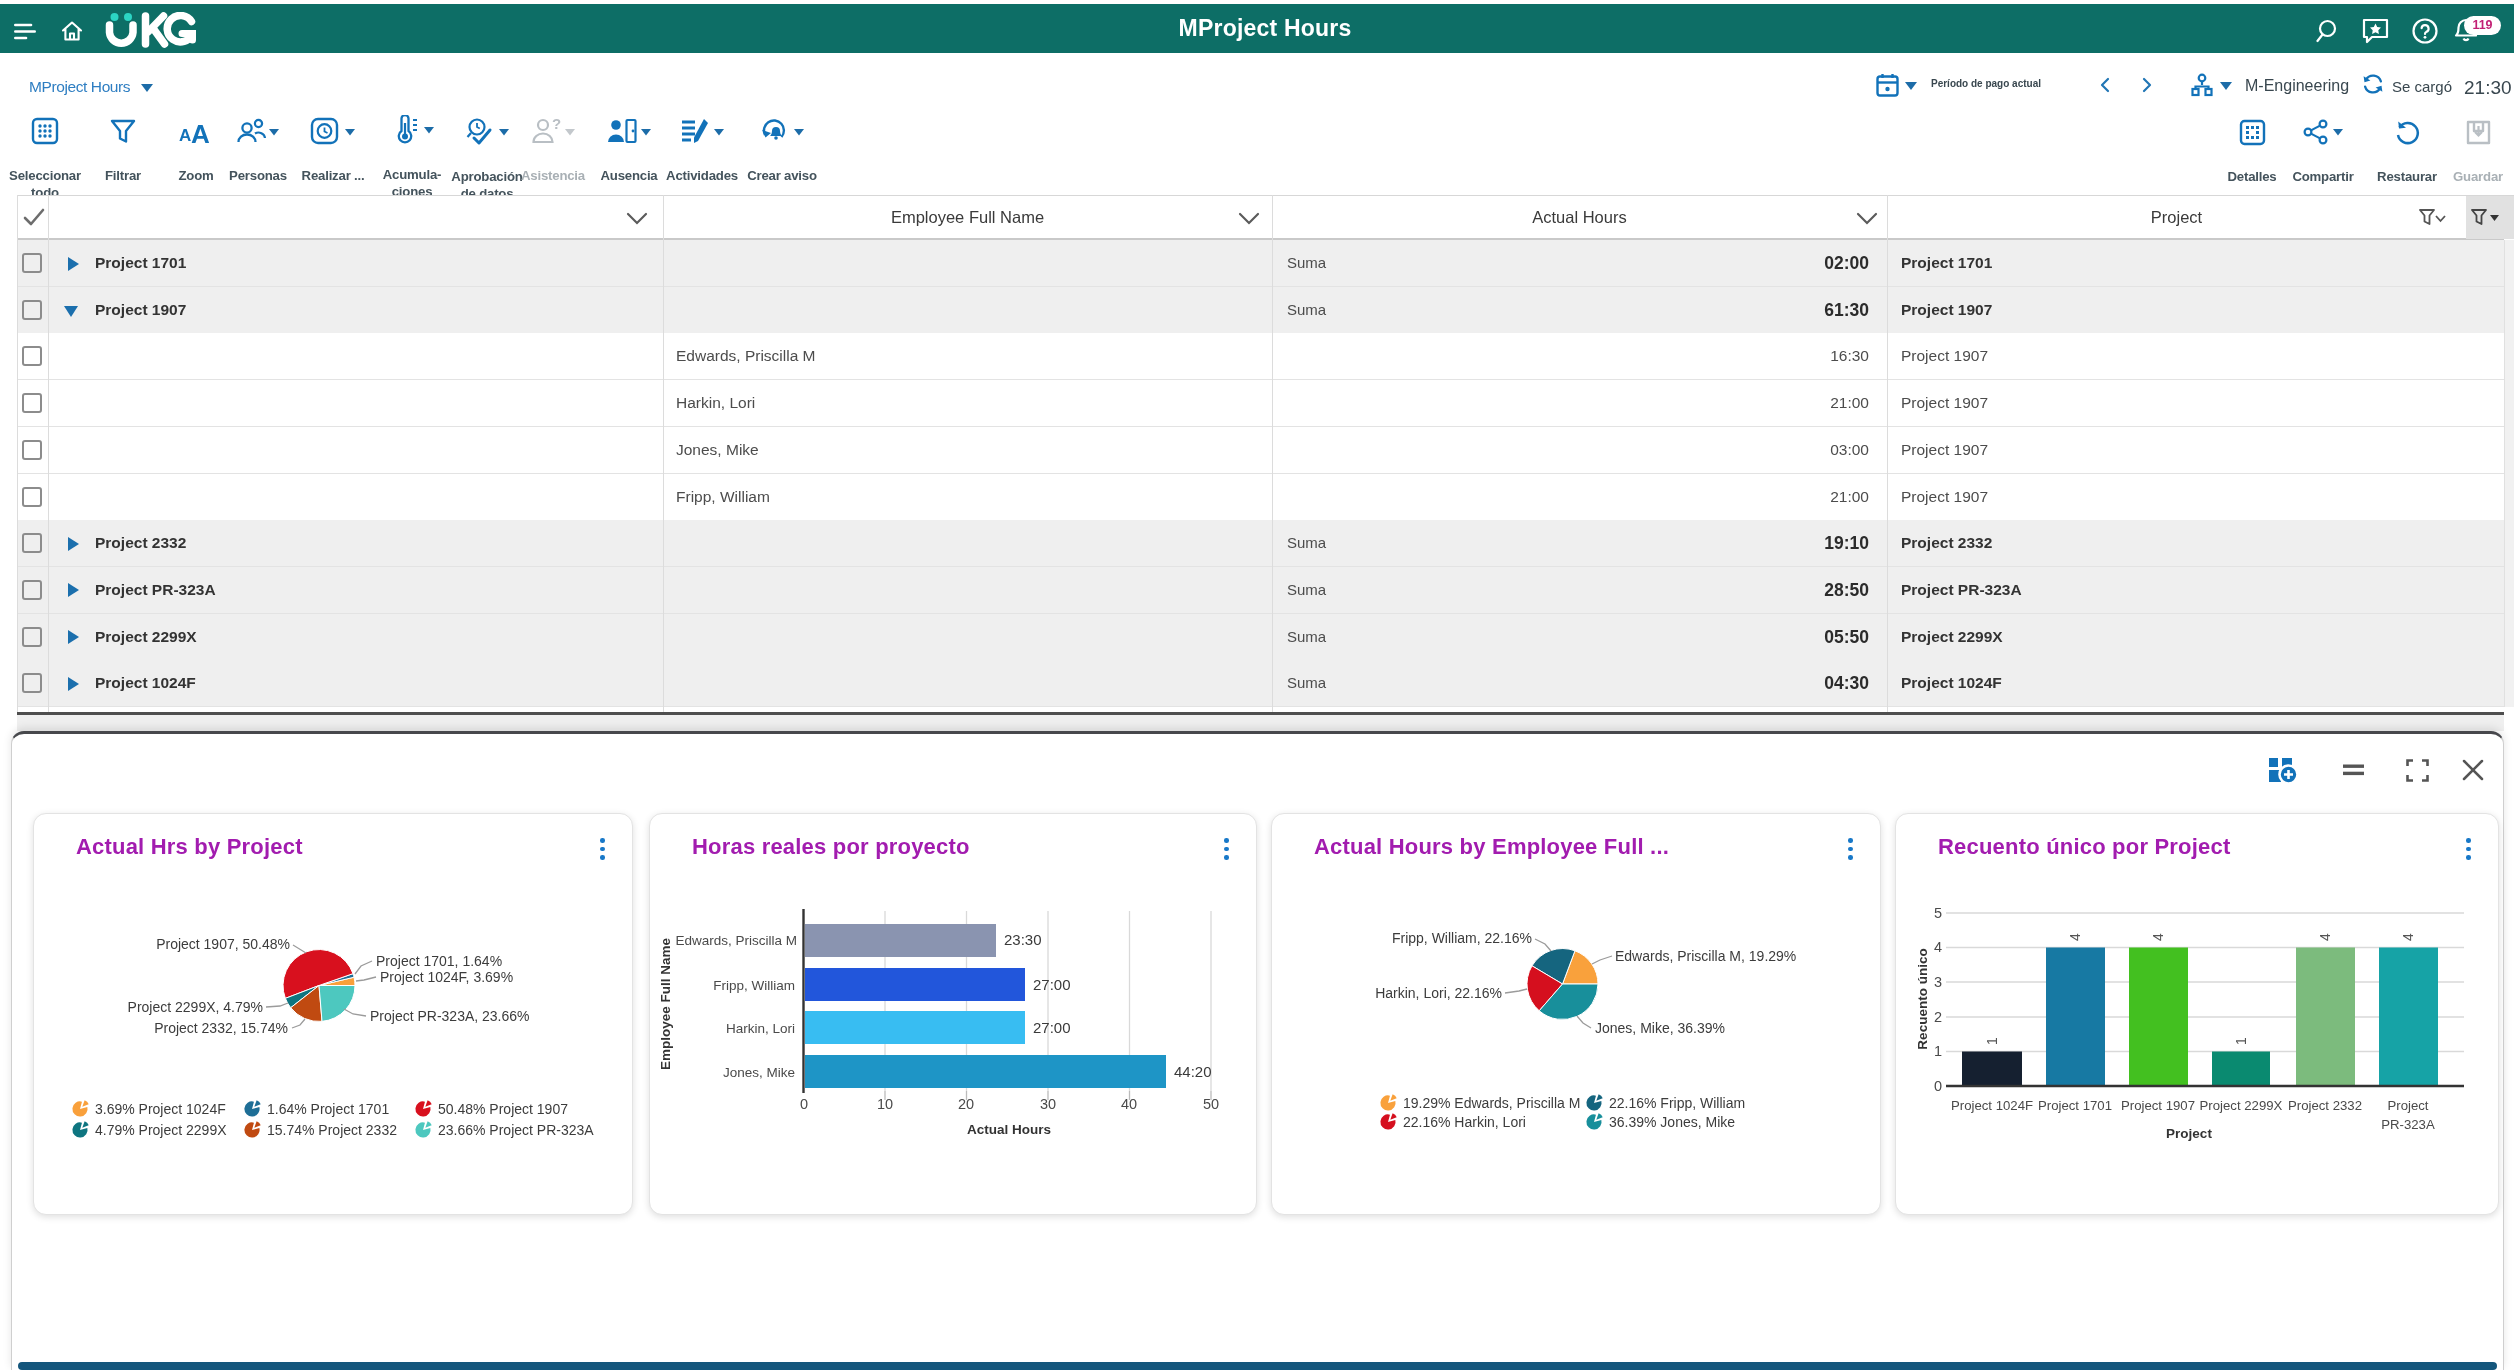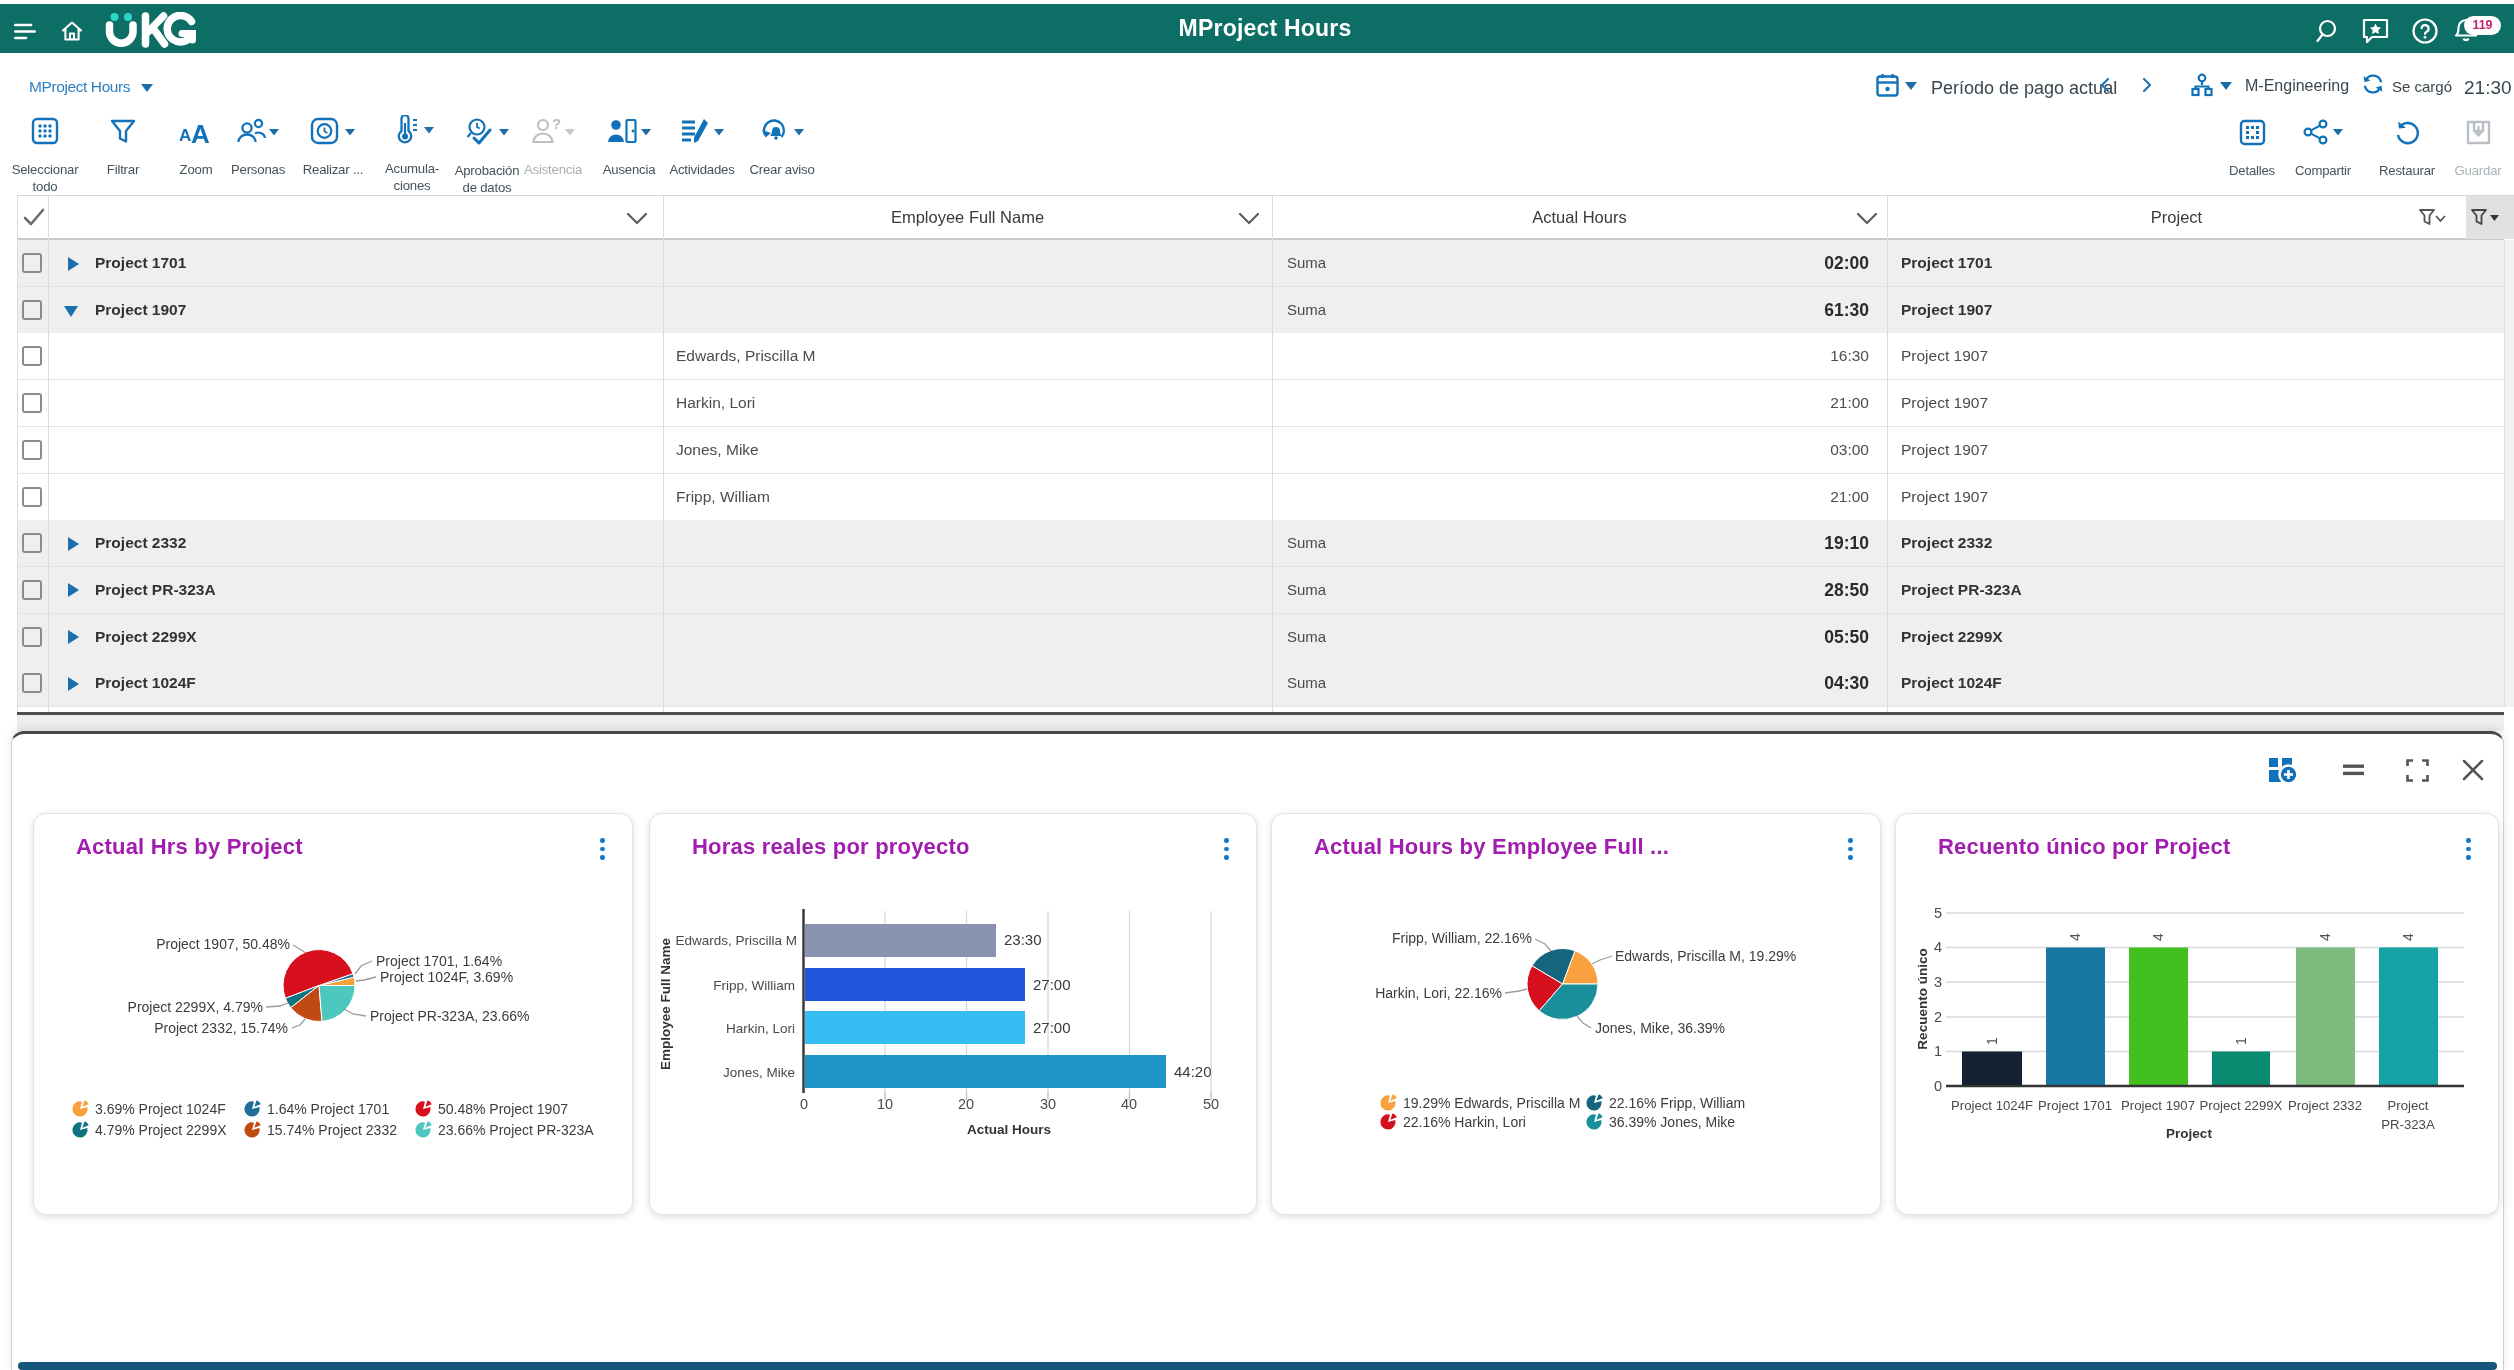--- a/index.html
+++ b/index.html
@@ -7,21 +7,21 @@
   .abs { position:absolute; }
   
   #hdr { position:absolute; left:0; top:4px; width:2514px; height:49px; background:#0d6e66; }
   #hdr .title { position:absolute; left:0; right:0; top:11px; text-align:center; padding-left:16px; color:#fff; font-size:23px; font-weight:bold; letter-spacing:0.2px; }
   
   .blue { color:#2e7ec2; }
   .slate { color:#39474f; }
   
   .tbtn { position:absolute; text-align:center; color:#44535c; font-size:13.2px; letter-spacing:-0.2px; line-height:17px; }
   .tbtn svg { display:inline-block; }
-  .tlab { margin-top:12px; }
+  .tlab { margin-top:18px;font-weight:bold; }
   .dis { color:#a9b0b5; }
   
   #tbl { position:absolute; left:17px; top:195px; width:2487px; }
   .hdrow { position:absolute; background:#fff; border-top:1px solid #d7d7d7; border-bottom:2px solid #c9c9c9; height:45px; left:0; width:2487px; top:0; }
   .hcell { position:absolute; top:0; height:43px; line-height:43px; text-align:center; font-size:16.5px; color:#3a3a3a; }
   .vline { position:absolute; top:0; bottom:0; width:1px; background:#dcdcdc; }
   .row { position:absolute; left:0; width:2487px; height:47px; border-bottom:1px solid #e3e3e3; }
   .grow { background:#efefef; }
   .wrow { background:#ffffff; }
   .cb { position:absolute; left:5px; top:13px; width:20px; height:20px; border:2px solid #8c8c8c; border-radius:3px; }
@@ -94,21 +94,21 @@
   <div class="abs" style="left:141px;top:84px;width:0;height:0;border-top:8px solid #1c6ca8;border-left:6.5px solid transparent;border-right:6.5px solid transparent;"></div>
 
   <svg class="abs" style="left:1876px;top:73px" width="23" height="24" viewBox="0 0 23 24">
       <rect x="1.5" y="3.5" width="20" height="19" rx="2.5" fill="none" stroke="#1272b9" stroke-width="2.4"></rect>
       <line x1="1.5" y1="9.5" x2="21.5" y2="9.5" stroke="#1272b9" stroke-width="2.4"></line>
       <line x1="6.5" y1="1" x2="6.5" y2="5" stroke="#1272b9" stroke-width="2.4"></line>
       <line x1="16.5" y1="1" x2="16.5" y2="5" stroke="#1272b9" stroke-width="2.4"></line>
       <circle cx="11.5" cy="16" r="2.2" fill="#1272b9"></circle>
     </svg>
   <div class="abs" style="left:1905px;top:82px;width:0;height:0;border-top:8px solid #1c6ca8;border-left:6.5px solid transparent;border-right:6.5px solid transparent;"></div>
-  <div class="abs slate" style="left:1931px;top:78px;font-size:18px;">Período de pago actual</div>
+  <div class="abs slate" style="left:1931px;top:78px;font-size:10px;font-weight:bold;">Período de pago actual</div>
   <svg class="abs" style="left:2100px;top:77px" width="10" height="16" viewBox="0 0 10 16">
       <path d="M8 2 L2 8 L8 14" fill="none" stroke="#2176b5" stroke-width="2.2" stroke-linecap="round" stroke-linejoin="round"></path>
     </svg>
   <svg class="abs" style="left:2142px;top:77px" width="10" height="16" viewBox="0 0 10 16">
       <path d="M2 2 L8 8 L2 14" fill="none" stroke="#2176b5" stroke-width="2.2" stroke-linecap="round" stroke-linejoin="round"></path>
     </svg>
 
   <svg class="abs" style="left:2190px;top:73px" width="24" height="24" viewBox="0 0 24 24">
       <circle cx="12" cy="5" r="3.3" fill="none" stroke="#1272b9" stroke-width="2.2"></circle>
       <path d="M12 8.5 V12 M5.5 16 V13.5 H18.5 V16" fill="none" stroke="#1272b9" stroke-width="2.2"></path>

